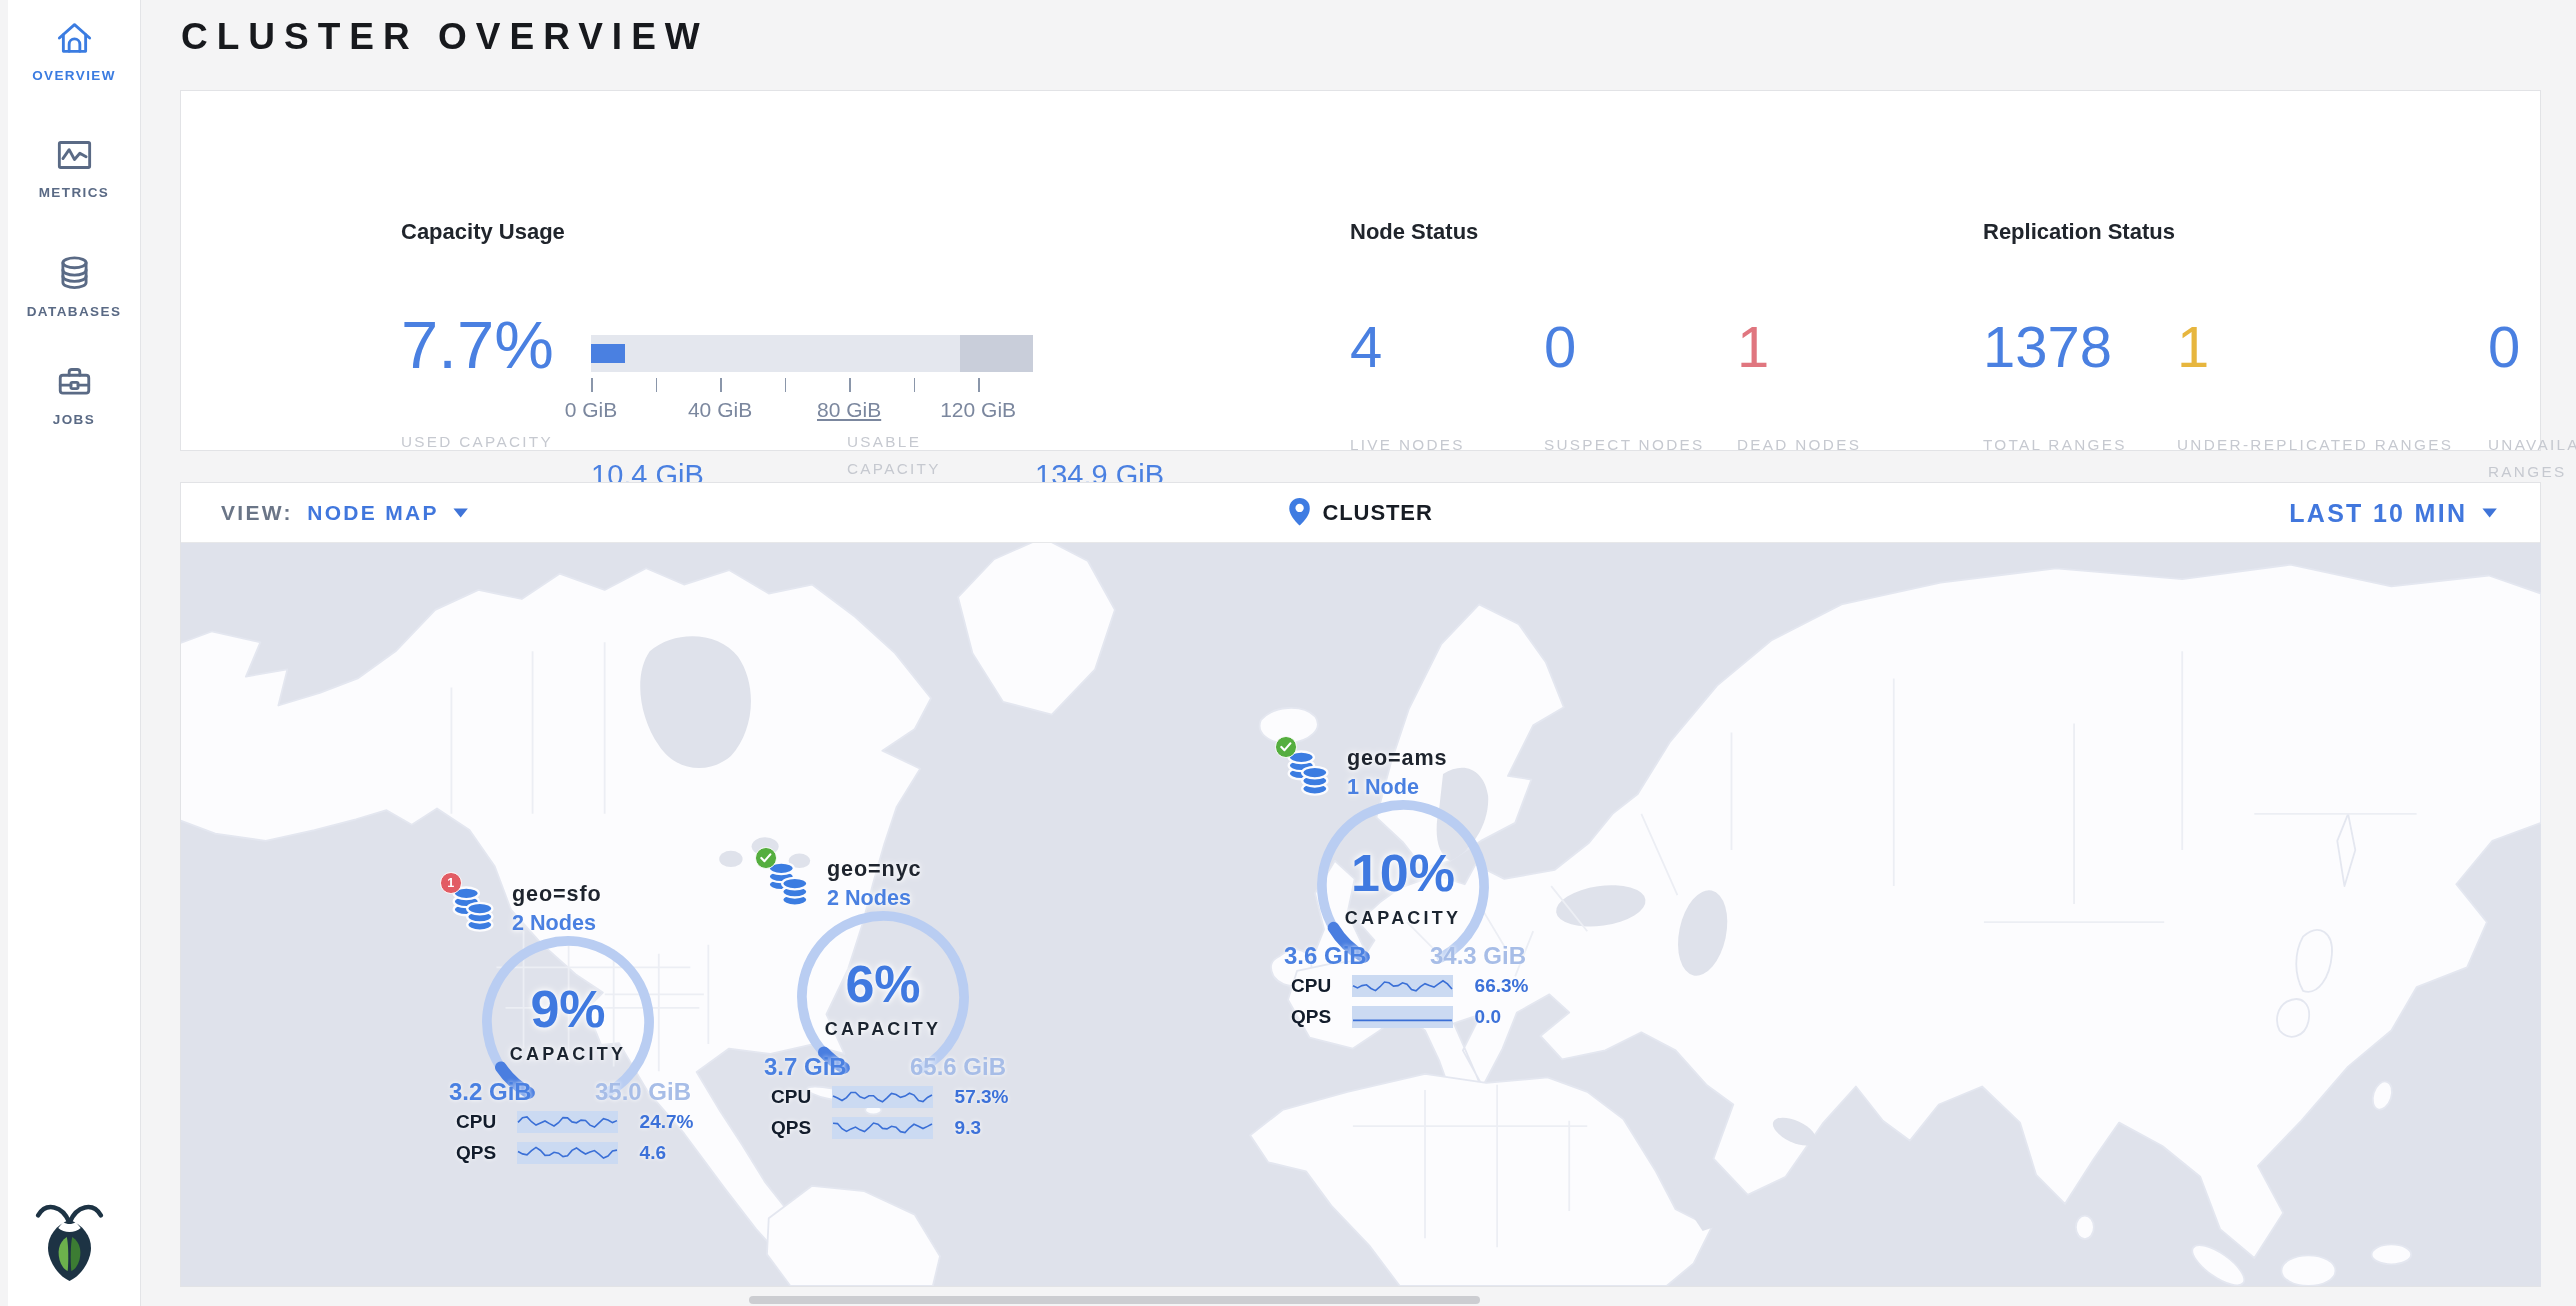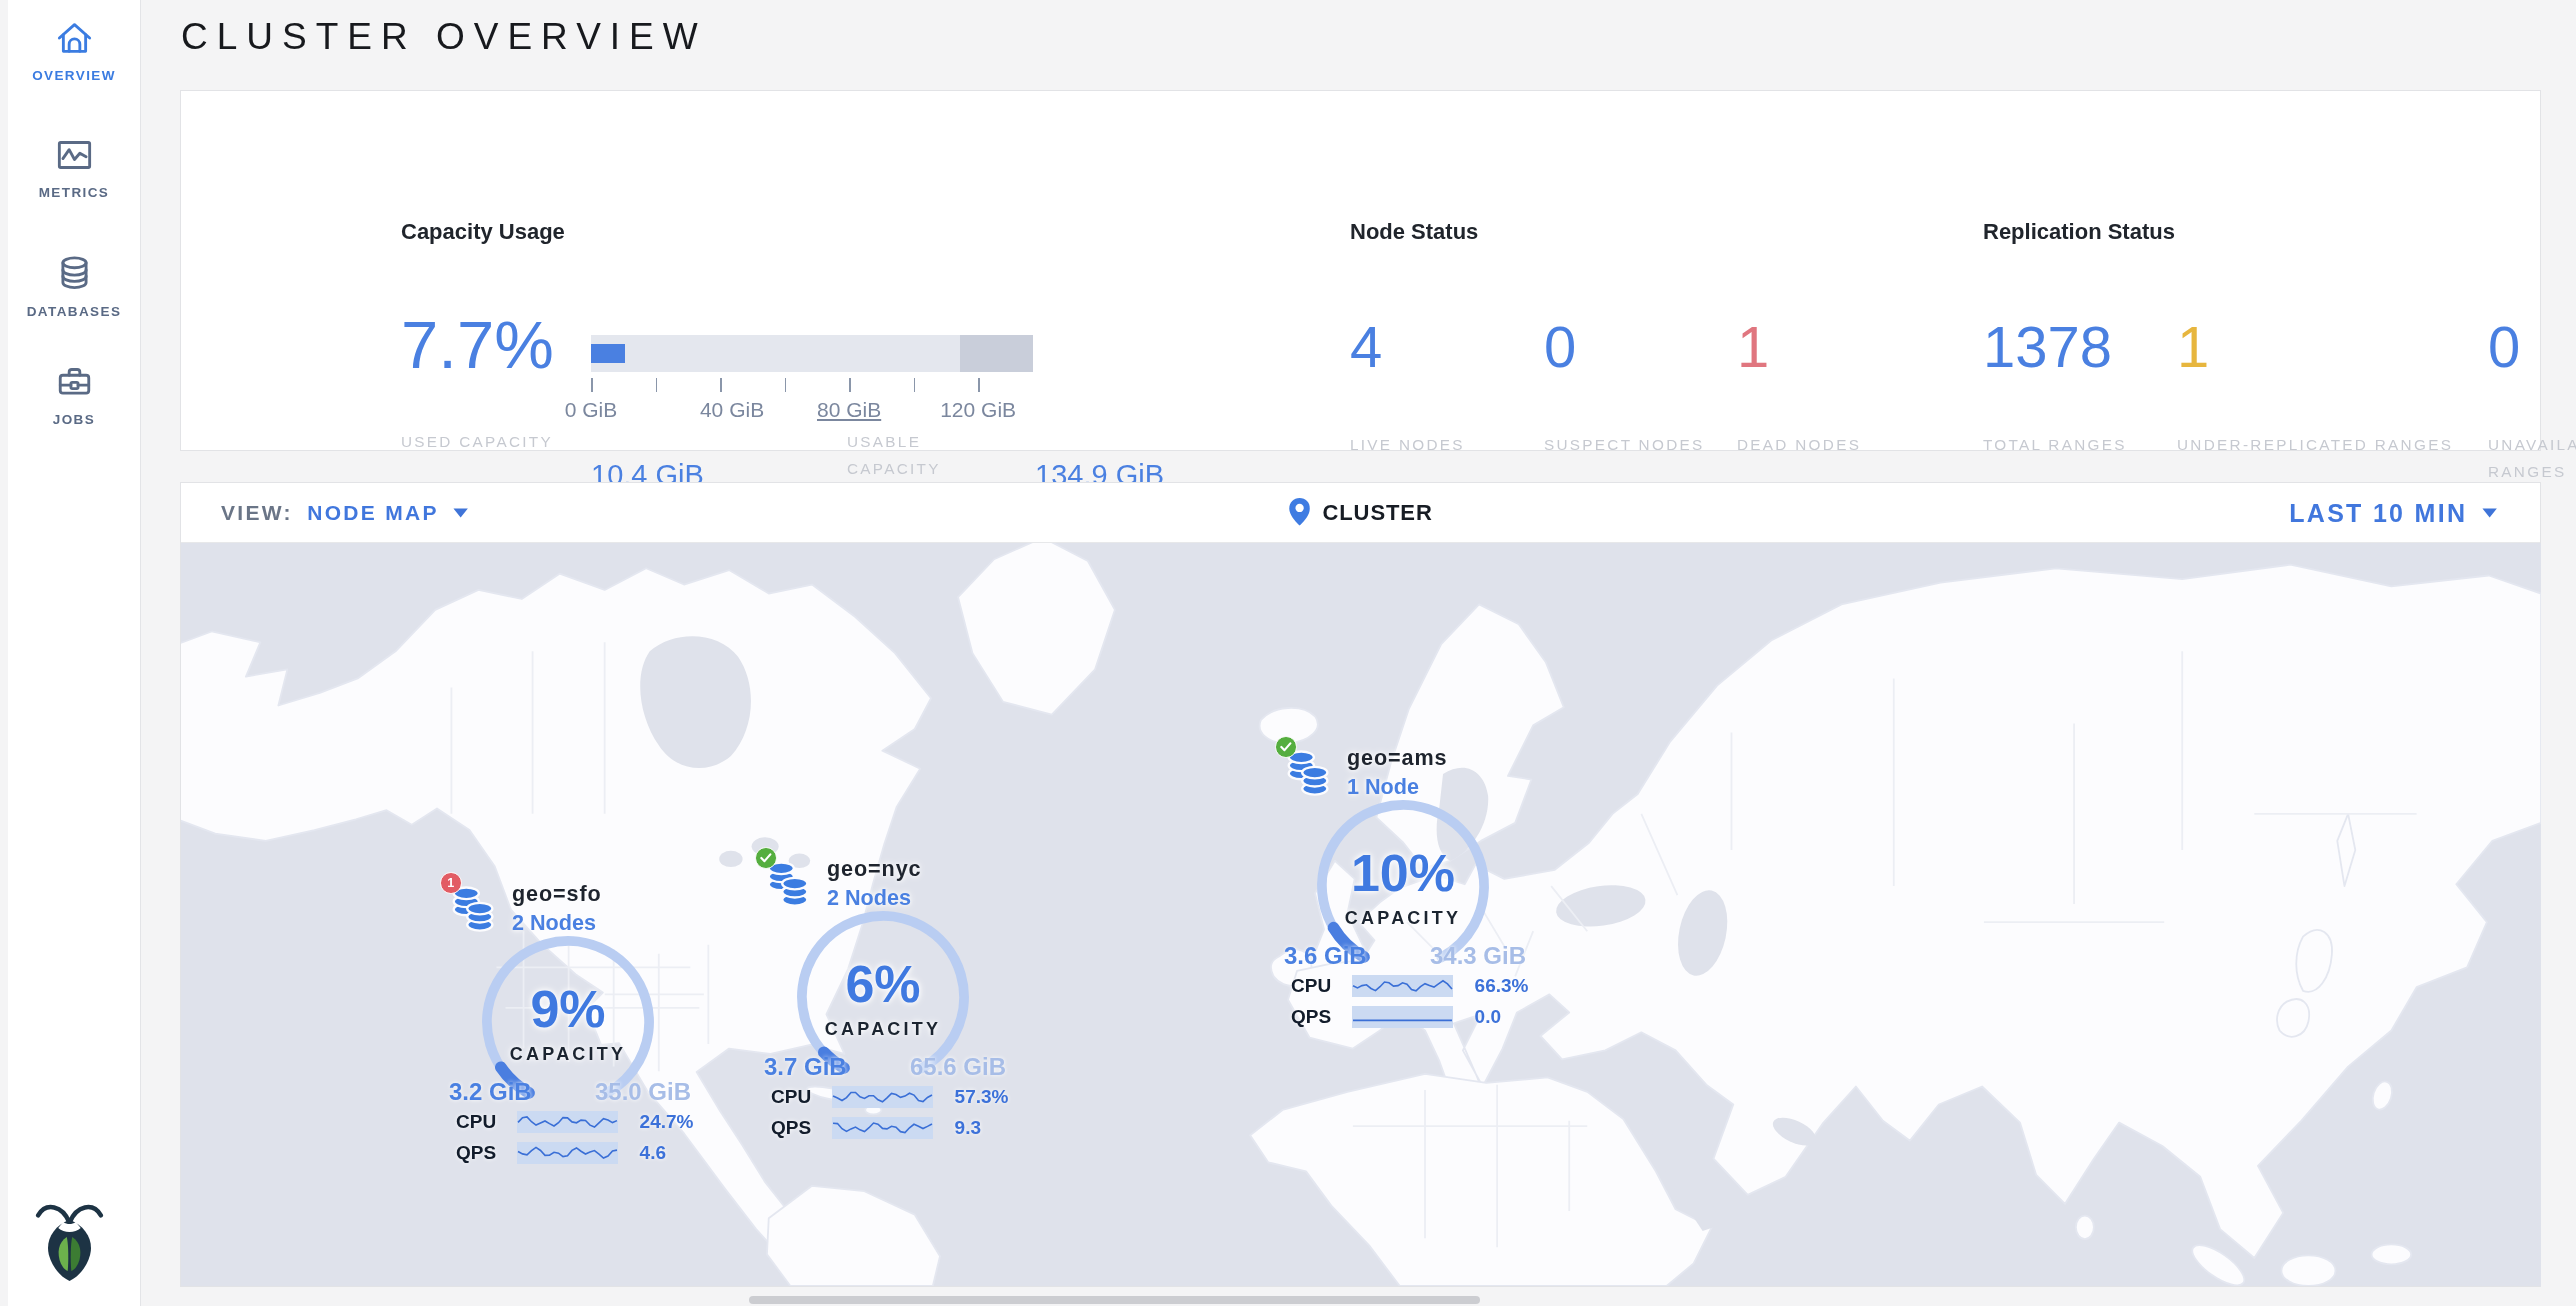--- a/index.html
+++ b/index.html
@@ -16,21 +16,21 @@
   .sidebar { position:absolute; left:8px; top:0; width:133px; height:1306px;
              background:#fff; border-right:0.9px solid #e3e4e7; z-index:5; }
   .side-item { position:absolute; left:0; width:100%; display:flex; flex-direction:column;
                align-items:center; gap:10px; cursor:pointer; }
   .side-item .lbl { font-size:13.5px; font-weight:700; letter-spacing:1.4px; color:#5a6a85; }
   .side-item.active .lbl { color:#3b7ce1; }
   .side-item svg { display:block; }
   .side-logo { position:absolute; left:21.6px; top:1198px; }
 
   
-  .page-title { position:absolute; left:181px; top:16px; font-size:37px; font-weight:400;
+  .page-title { position:absolute; left:181px; top:16px; font-size:37px; font-weight:700;
                 letter-spacing:9px; color:#17191d; }
 
   
   .stats-card { position:absolute; left:180px; top:90px; width:2361px; height:361px;
                 background:#fff; border:0.9px solid #e2e3e6; }
   .sec-title { position:absolute; top:128px; font-size:22px; font-weight:600; color:#20252c; }
   .t-cap { left:220px; } .t-node { left:1169px; } .t-rep { left:1802px; }
 
   .cap-pct { position:absolute; left:220px; top:220px; font-size:67px; font-weight:400;
              color:#4a80e1; line-height:1; }
@@ -187,21 +187,21 @@
 
   <div class="cap-bar">
     <div class="cap-reserved" id="cap-reserved" style="width: 16.4234%;"></div>
     <div class="cap-fill" id="cap-fill" style="width: 7.59124%;"></div>
   </div>
   <div class="cap-ticks" id="cap-ticks">
       <span class="tick" style="left: 0%;"></span>
       <span class="tick-label" style="left: 0%;">0 GiB</span>
       <span class="tick" style="left: 14.5985%;"></span>
       <span class="tick" style="left: 29.1971%;"></span>
-      <span class="tick-label" style="left: 29.1971%; margin-left: 12px;">40 GiB</span>
+      <span class="tick-label" style="left: 29.1971%;">40 GiB</span>
       <span class="tick" style="left: 43.7956%;"></span>
       <span class="tick" style="left: 58.3942%;"></span>
       <span class="tick-label" style="left: 58.3942%; text-decoration: underline;">80 GiB</span>
       <span class="tick" style="left: 72.9927%;"></span>
       <span class="tick" style="left: 87.5912%;"></span>
       <span class="tick-label" style="left: 87.5912%;">120 GiB</span>
     </div>
 
   <div class="foot-label f-used">USED CAPACITY</div>
   <div class="foot-val v-used-cap">10.4 GiB</div>

